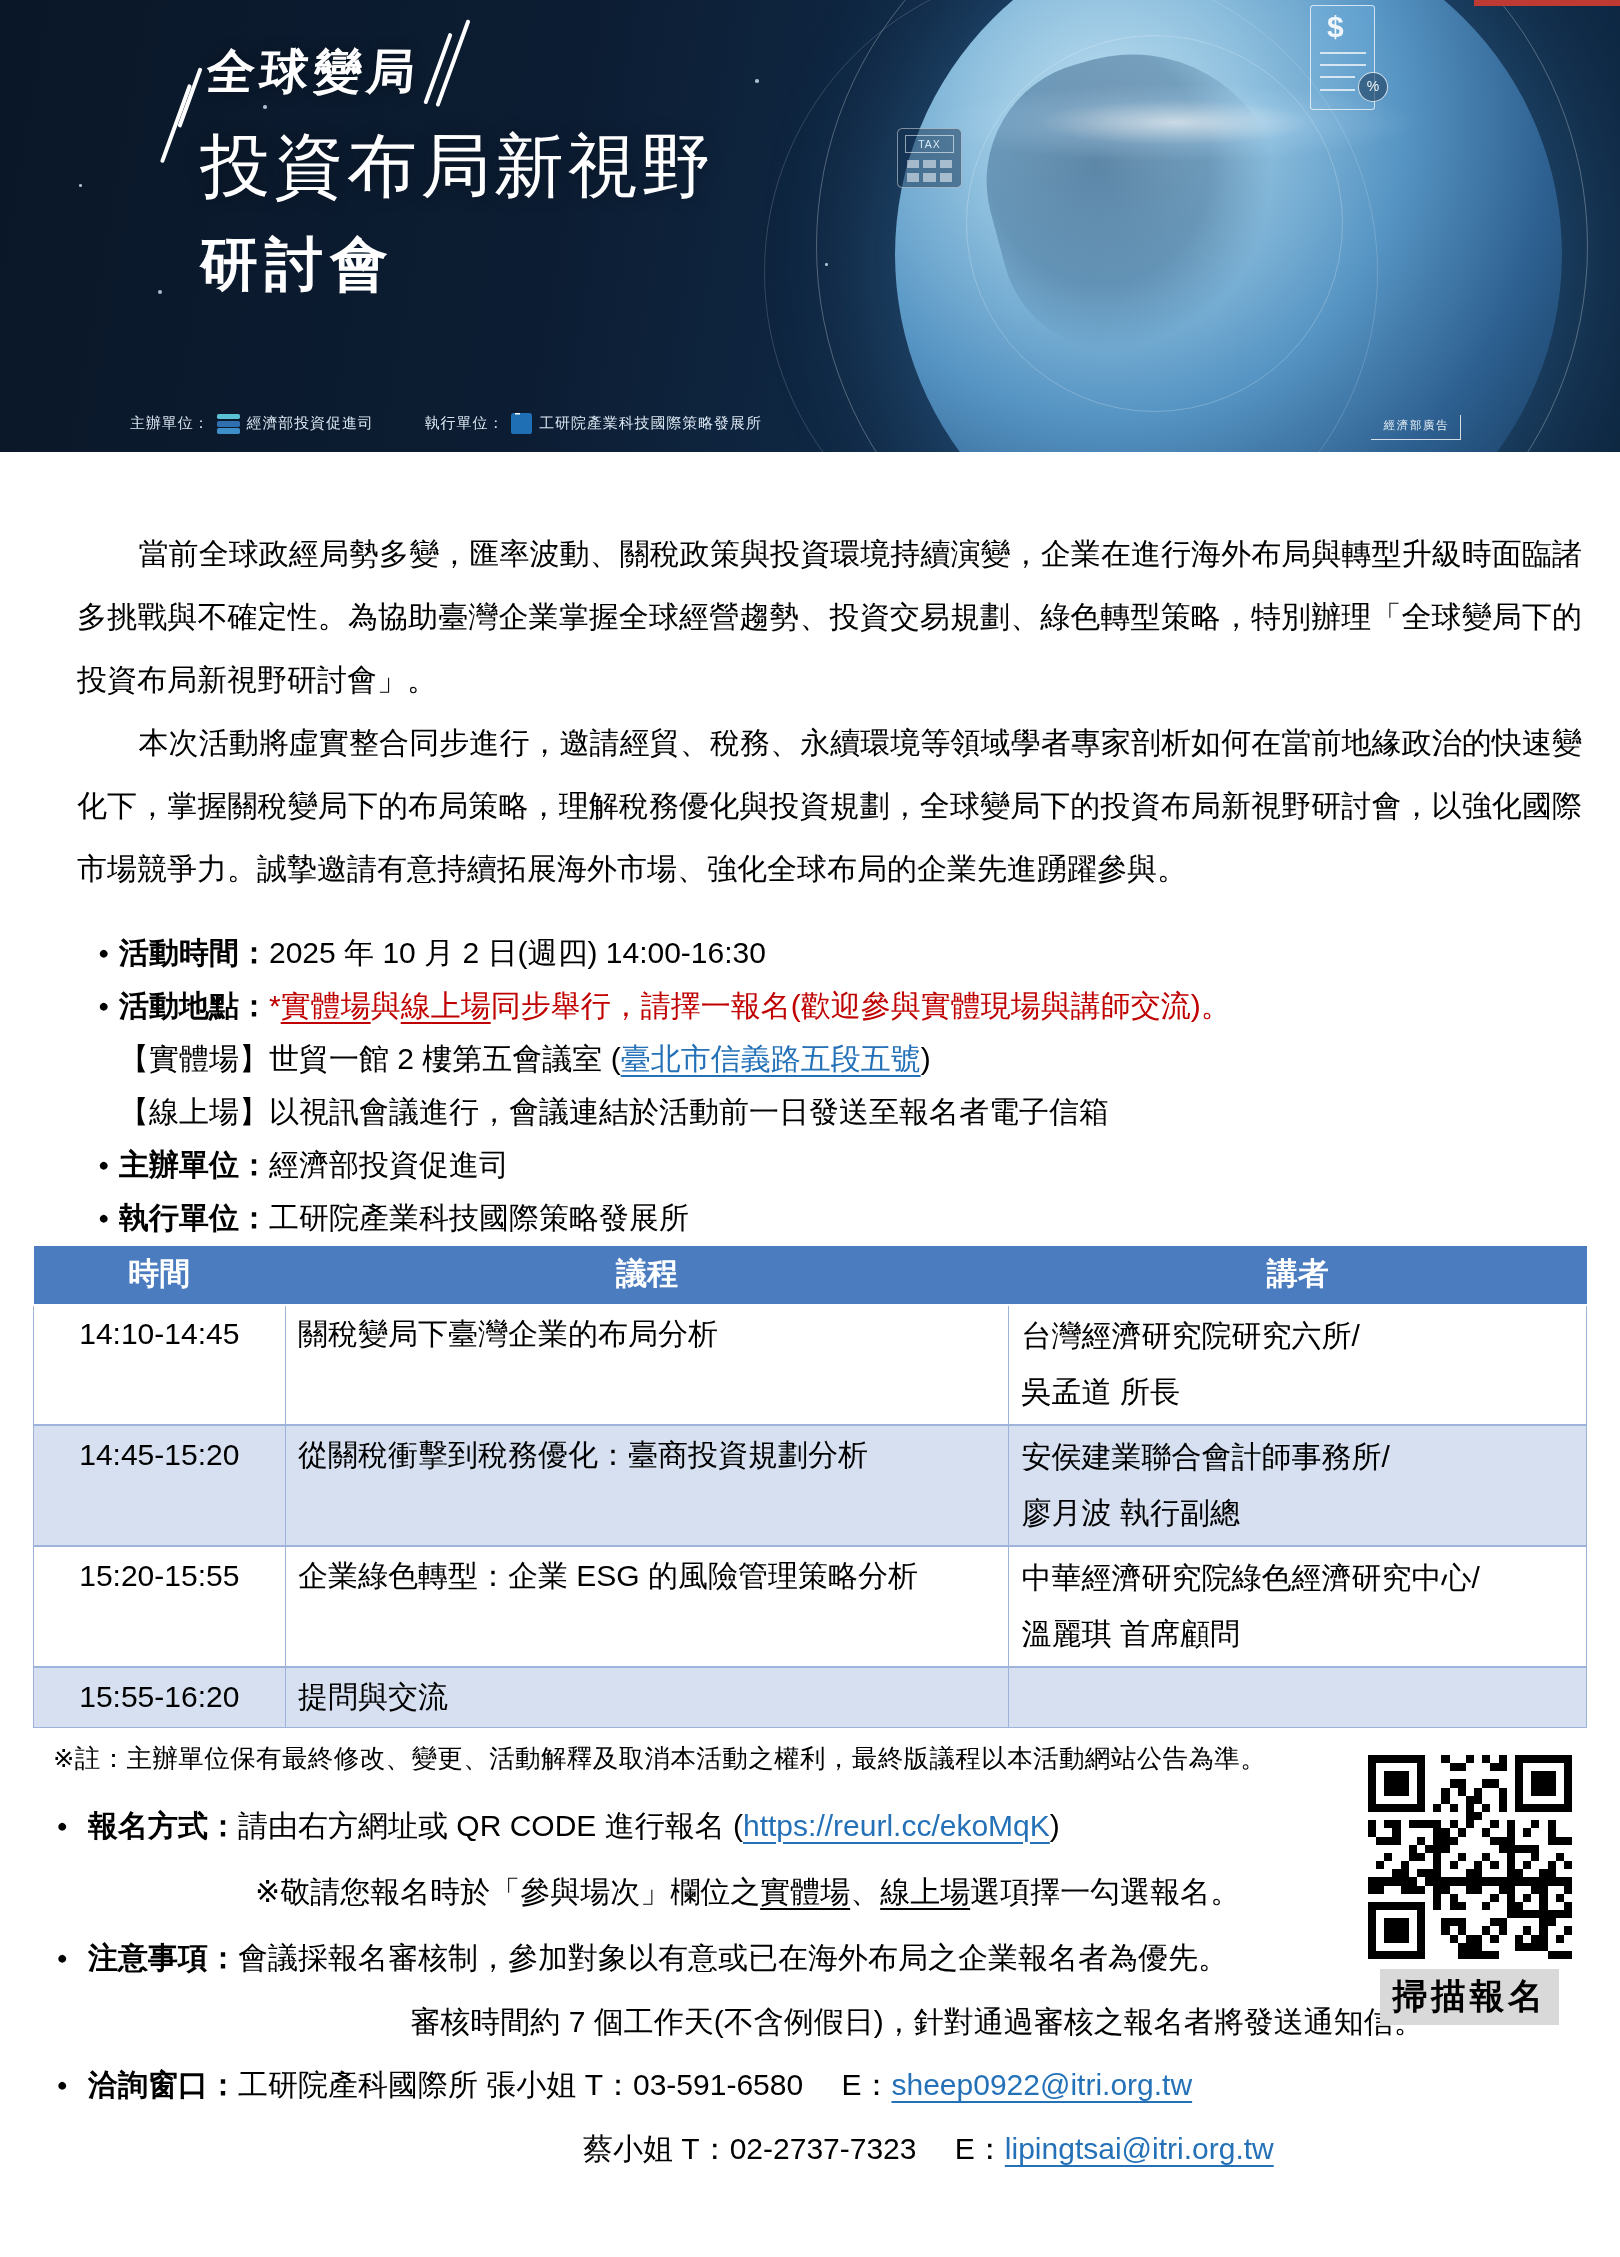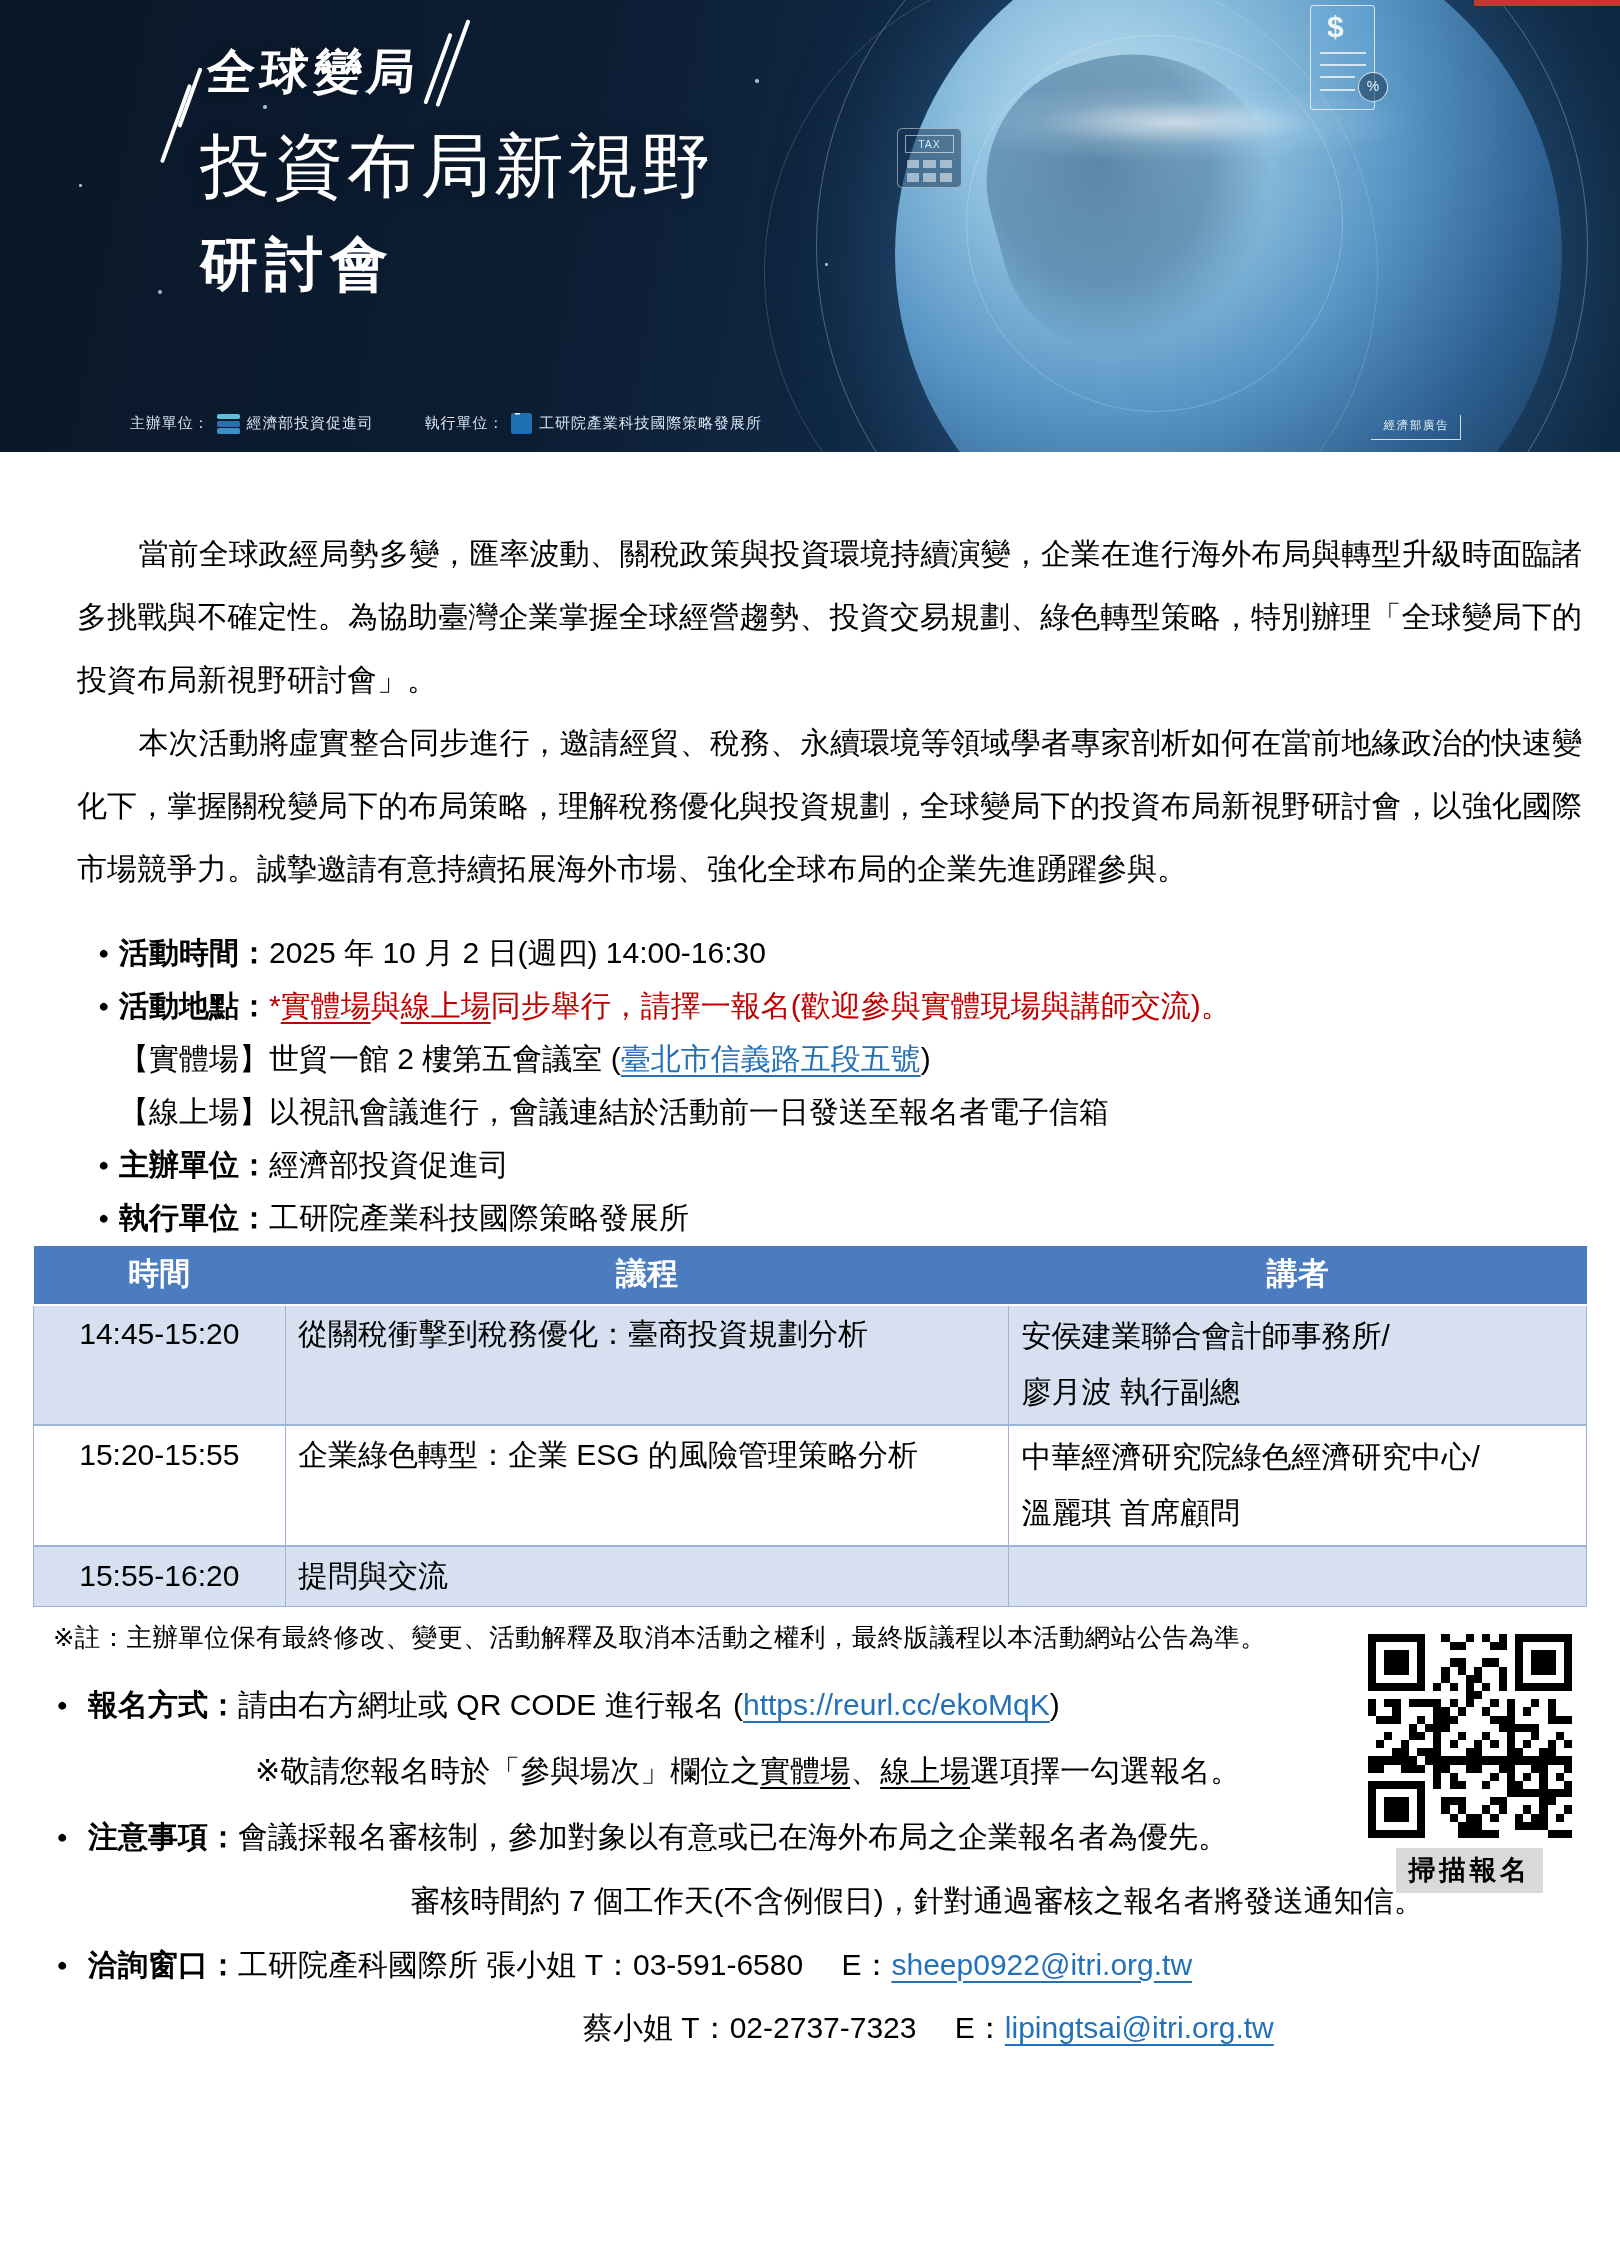--- a/index.html
+++ b/index.html
@@ -148,21 +148,21 @@
   .footer .fline .bullet { flex:none; width:35px; font-size:18.4px; padding-left:3.5px; }
   .footer .indent1 { margin-left:202px; margin-bottom:23px; line-height:46px; }
   .footer .indent2 { margin-left:214px; margin-bottom:24.6px; line-height:39px;text-align:center; }
   .footer .indent3 { margin-left:530px; line-height:39px; }
   .footer .ftext { flex:1; max-width:1282px; }
 
   .qr-block { position:absolute; right:-7px; top:-51px; width:209px; text-align:center; }
   .qr-svg { width:204px; height:204px; display:block; margin:0 auto; }
   .qr-caption {
     margin-top:10.5px; background:#d9d9d9; display:inline-block; padding:3.5px 12.3px 5.3px;
-    font-size:27px; font-weight:bold; letter-spacing:3.5px;
+    font-size:35px; font-weight:bold; letter-spacing:3.5px;
   }
 </style>
 </head>
 <body>
 
 <div class="page">
 
   <div class="banner">
     <div class="globe"></div>
     <div class="landmass"></div>
@@ -270,20 +270,28 @@
         </colgroup>
       <thead>
         <tr>
           <th>時間</th>
           <th>議程</th>
           <th>講者</th>
         </tr>
       </thead>
       <tbody>
 
+    <tr>
+      <td class="c-time">14:10-14:45</td>
+      <td class="c-topic">關稅變局下臺灣企業的布局分析</td>
+      <td class="c-speaker">
+        <div class="sp1">台灣經濟研究院研究六所/</div>
+        <div class="sp2">吳孟道  所長</div>
+      </td>
+    </tr>
 
     <tr class="light">
       <td class="c-time">14:45-15:20</td>
       <td class="c-topic">從關稅衝擊到稅務優化：臺商投資規劃分析</td>
       <td class="c-speaker">
         <div class="sp1">安侯建業聯合會計師事務所/</div>
         <div class="sp2">廖月波  執行副總</div>
       </td>
     </tr>
 

